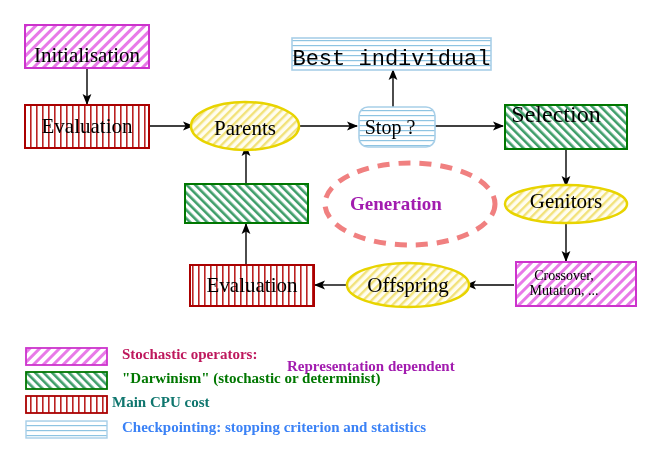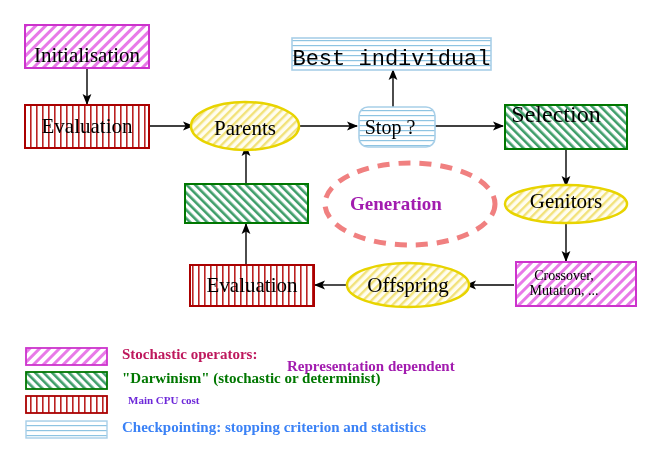--- a/index.html
+++ b/index.html
@@ -152,17 +152,17 @@
   <div class="node-label" style="left:190px; top:265px; width:124px; height:41px; font-size:21px;">Evaluation</div>
 
 
   <div class="gen-label" style="left:350px; top:193px;">Generation</div>
 
   <div class="legend-text" style="left:122px; top:346px; font-size:15px; color:#be185d;">Stochastic operators:</div>
   <div class="legend-text" style="left:287px; top:346px; font-size:15px; color:#a21caf;margin-top:12px;">Representation dependent</div>
 
   <div class="legend-text" style="left:122px; top:370px; font-size:15px; color:#007700;">"Darwinism" (stochastic or determinist)</div>
 
-  <div class="legend-text" style="left:128px; top:394px; font-size:11px; color:#6d28d9;">Main CPU cost</div>
+  <div class="legend-text" style="left:112px; top:394px; font-size:15px; color:#0f766e;">Main CPU cost</div>
 
   <div class="legend-text" style="left:122px; top:419px; font-size:15px; color:#3b82f6;">Checkpointing: stopping criterion and statistics</div>
 
 </div>
 
 </body></html>

